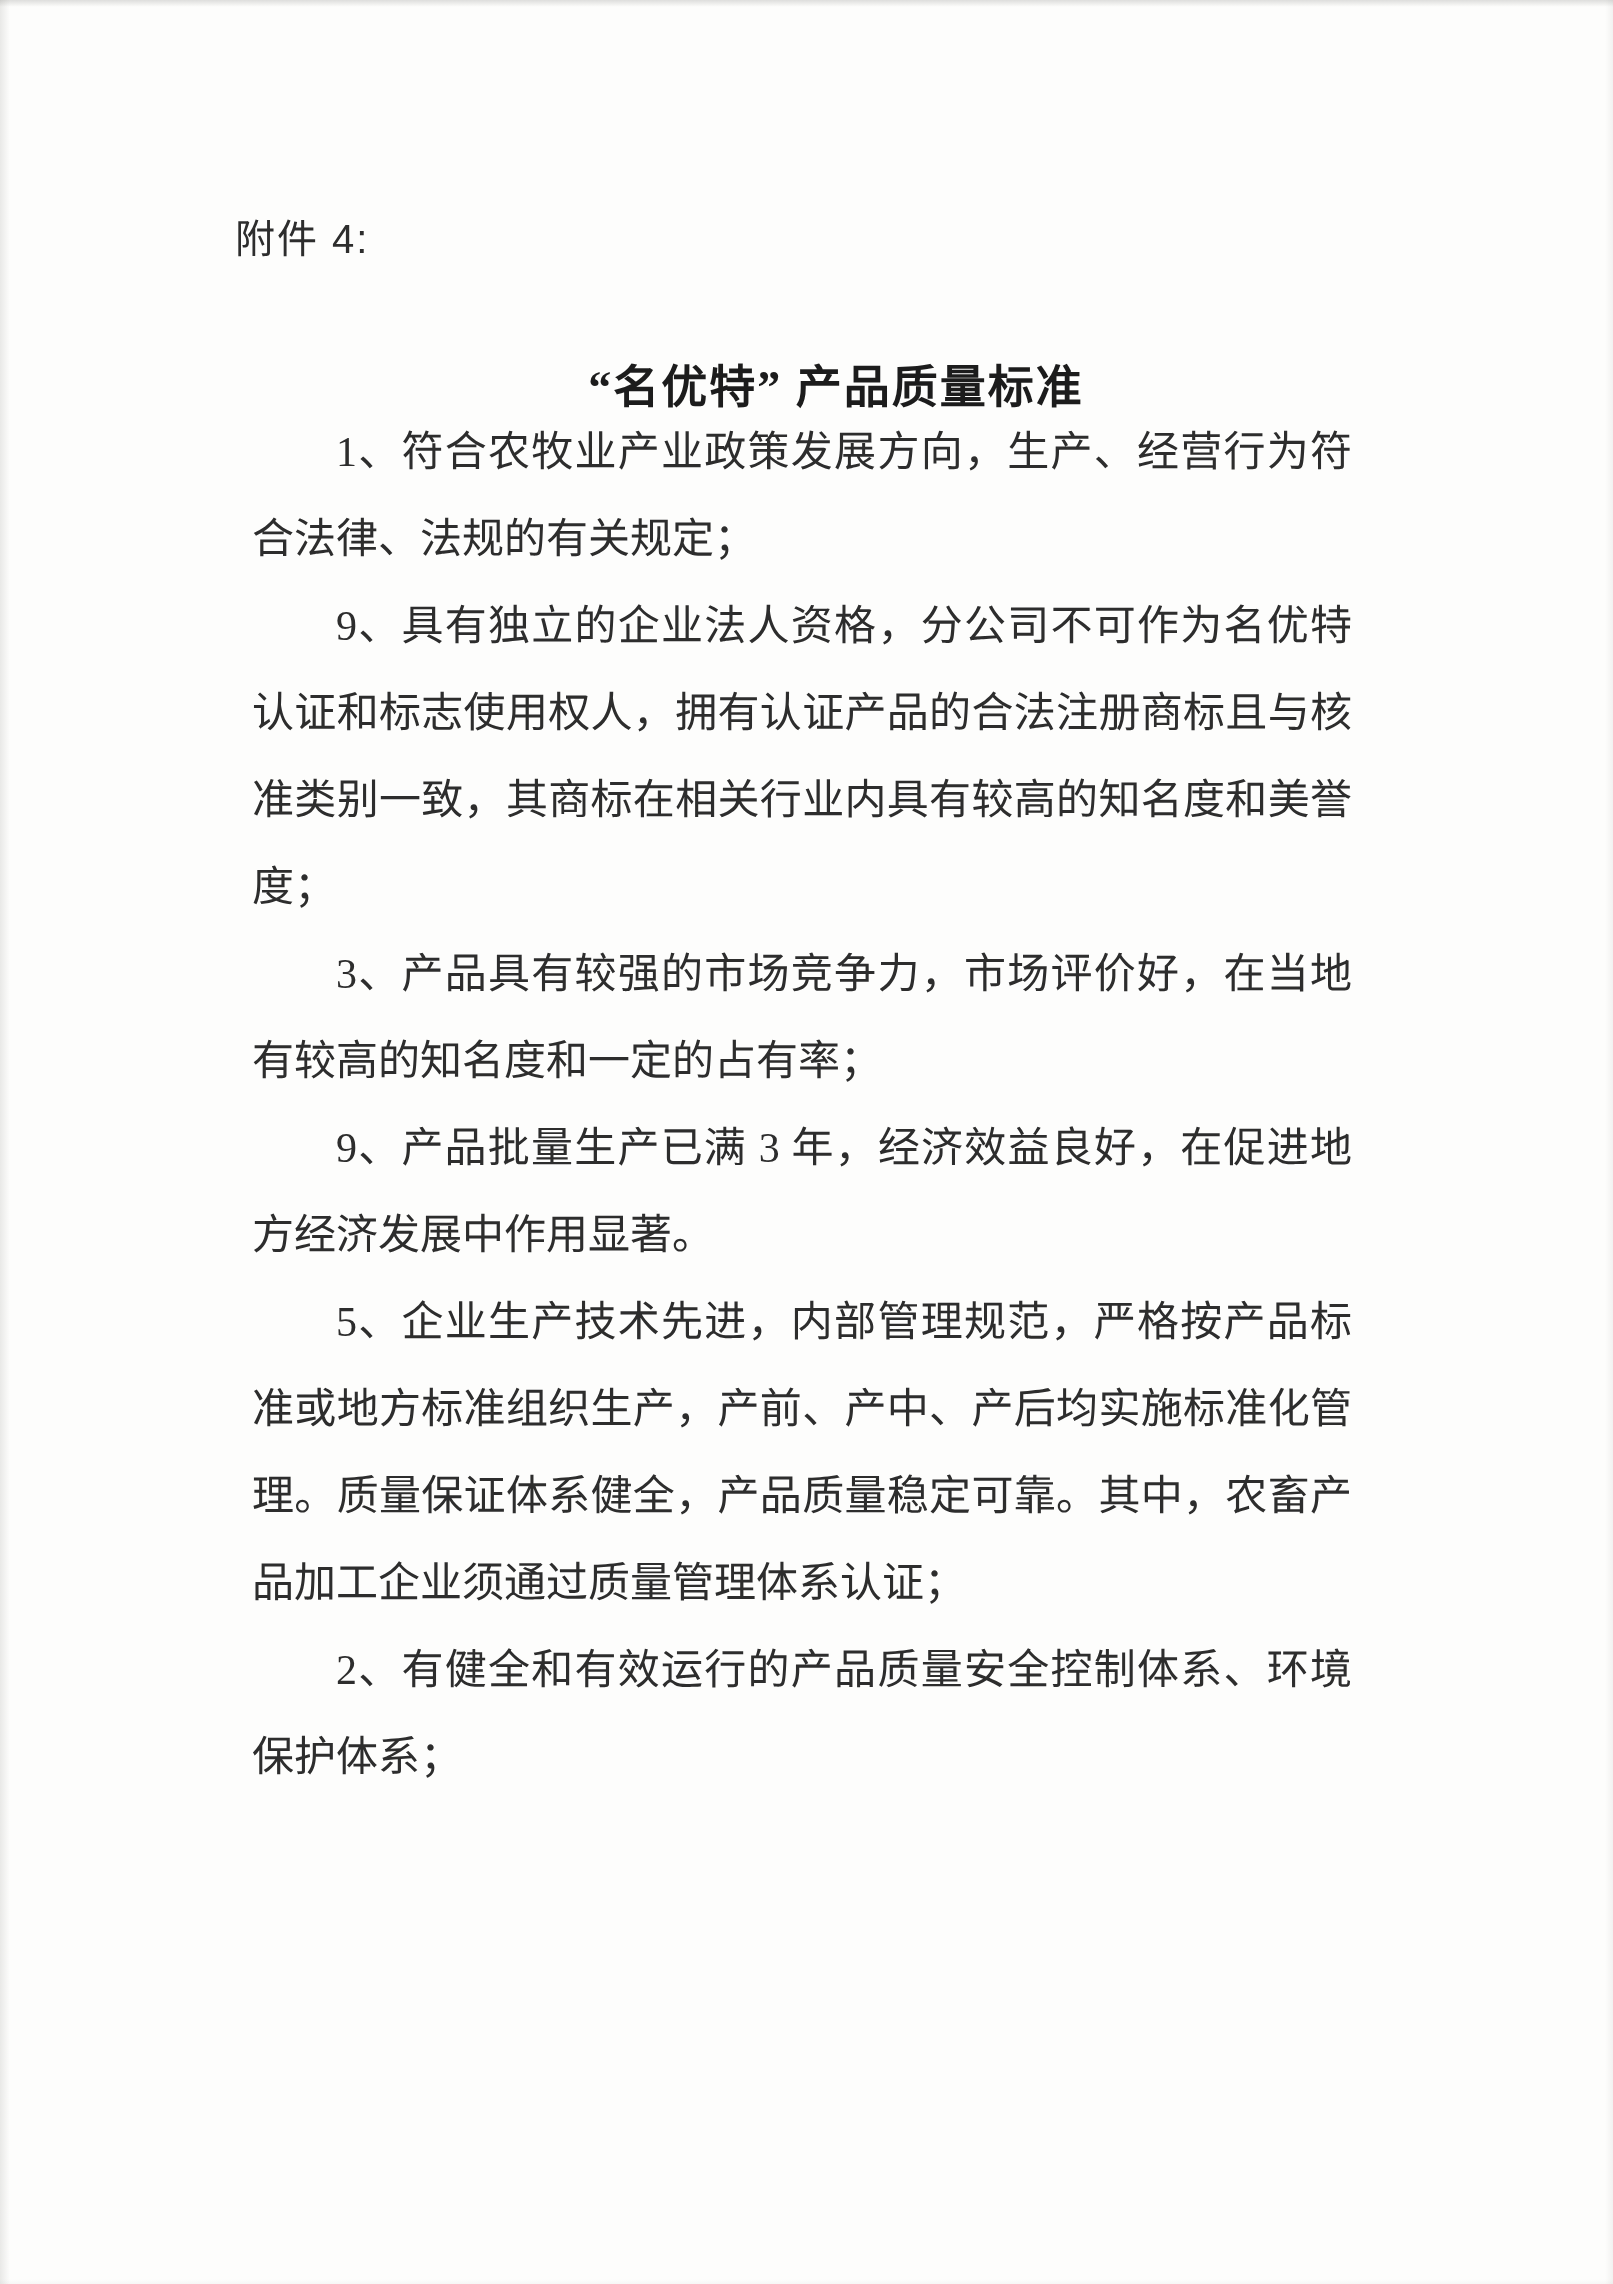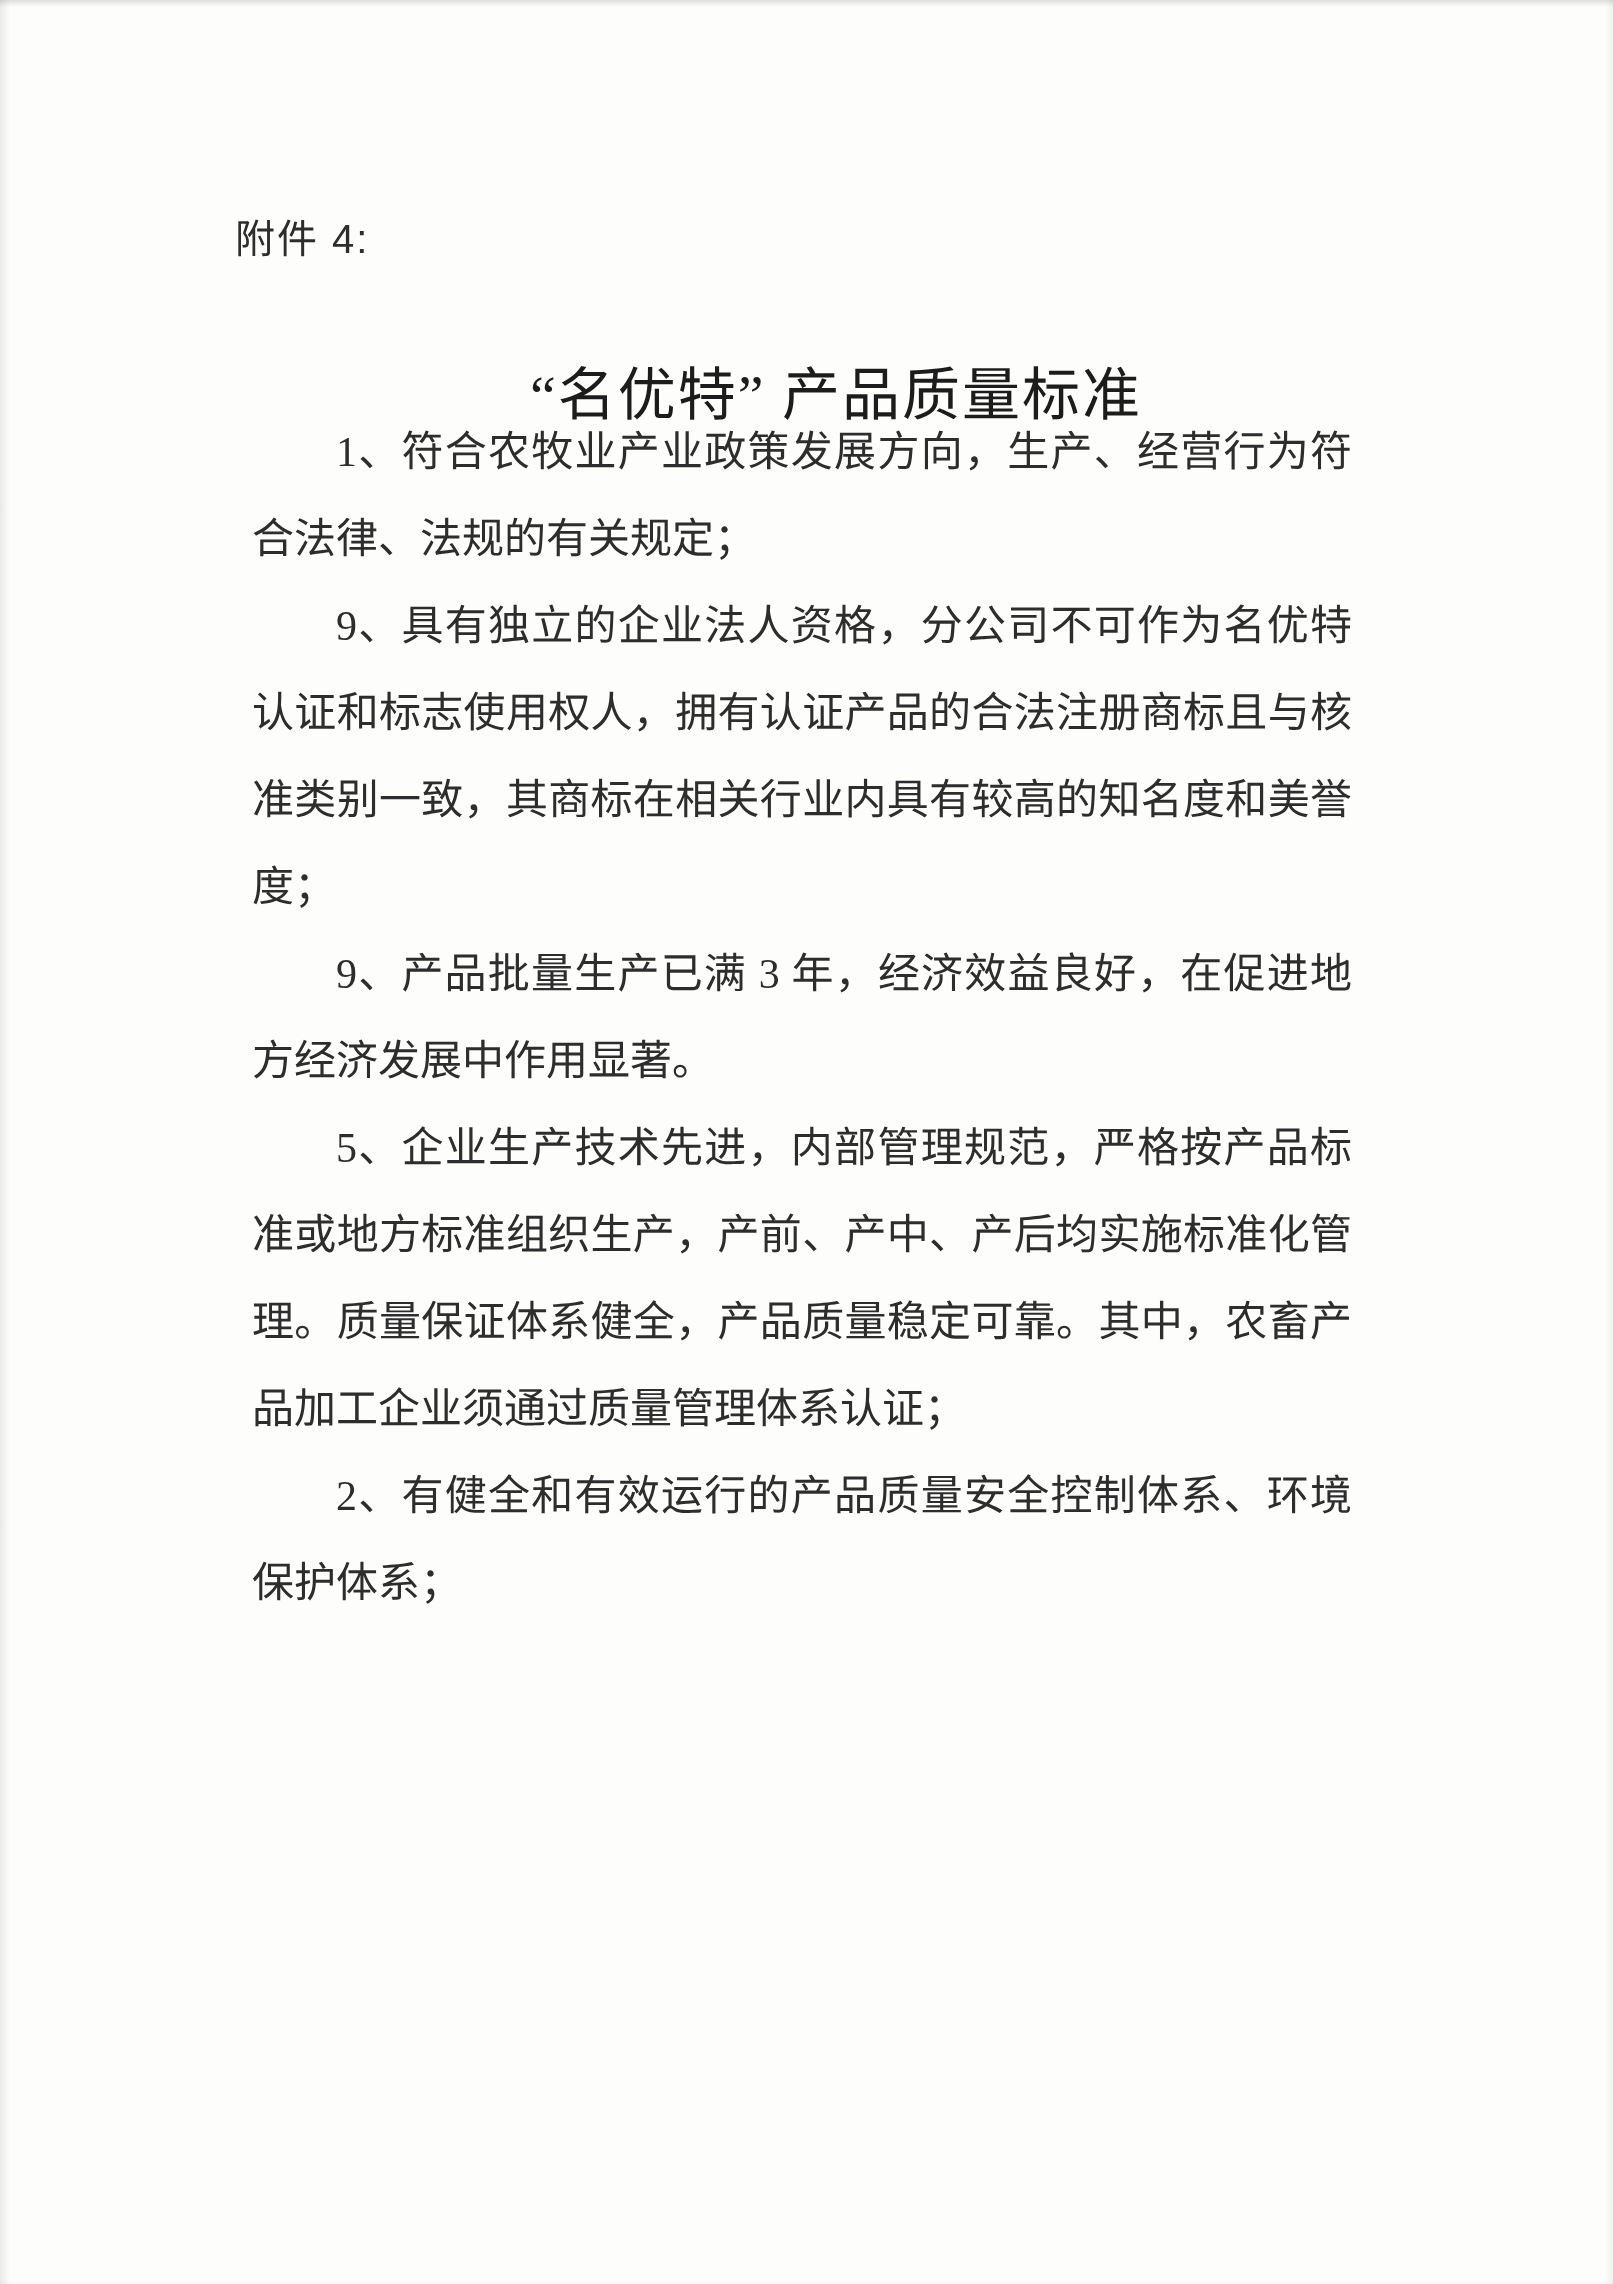--- a/index.html
+++ b/index.html
@@ -33,22 +33,22 @@
     font-family:"Liberation Sans","DejaVu Sans",sans-serif;
     color:var(--color-text);
     white-space:nowrap;
     text-align:right;
   }
   .doc-title{
     position:absolute;
     left:235px;top:306px;width:1100px;
     transform:translateX(51px);
     text-align:center;
-    font-size:58px;line-height:102px;
-    font-weight:normal;
+    font-size:46px;line-height:102px;
+    font-weight:bold;
     letter-spacing:2px;
     color:var(--color-title);
     white-space:nowrap;
   }
   .doc-body{
     position:absolute;
     left:252px;top:409px;width:1100px;
   }
   .para{
     margin:0;padding:0;
@@ -66,19 +66,20 @@
 
 <div class="sheet">
 
   <div class="attachment-label">附件 4:</div>
 
   <h1 class="doc-title">“名优特” 产品质量标准</h1>
 
   <div class="doc-body">
     <p class="para">1、符合农牧业产业政策发展方向，生产、经营行为符合法律、法规的有关规定；</p>
     <p class="para">9、具有独立的企业法人资格，分公司不可作为名优特认证和标志使用权人，拥有认证产品的合法注册商标且与核准类别一致，其商标在相关行业内具有较高的知名度和美誉度；</p>
+    <p class="para">3、产品具有较强的市场竞争力，市场评价好，在当地有较高的知名度和一定的占有率；</p>
     <p class="para">9、产品批量生产已满 3 年，经济效益良好，在促进地方经济发展中作用显著。</p>
     <p class="para">5、企业生产技术先进，内部管理规范，严格按产品标准或地方标准组织生产，产前、产中、产后均实施标准化管理。质量保证体系健全，产品质量稳定可靠。其中，农畜产品加工企业须通过质量管理体系认证；</p>
     <p class="para">2、有健全和有效运行的产品质量安全控制体系、环境保护体系；</p>
   </div>
 
 </div>
 
 
 </body></html>

